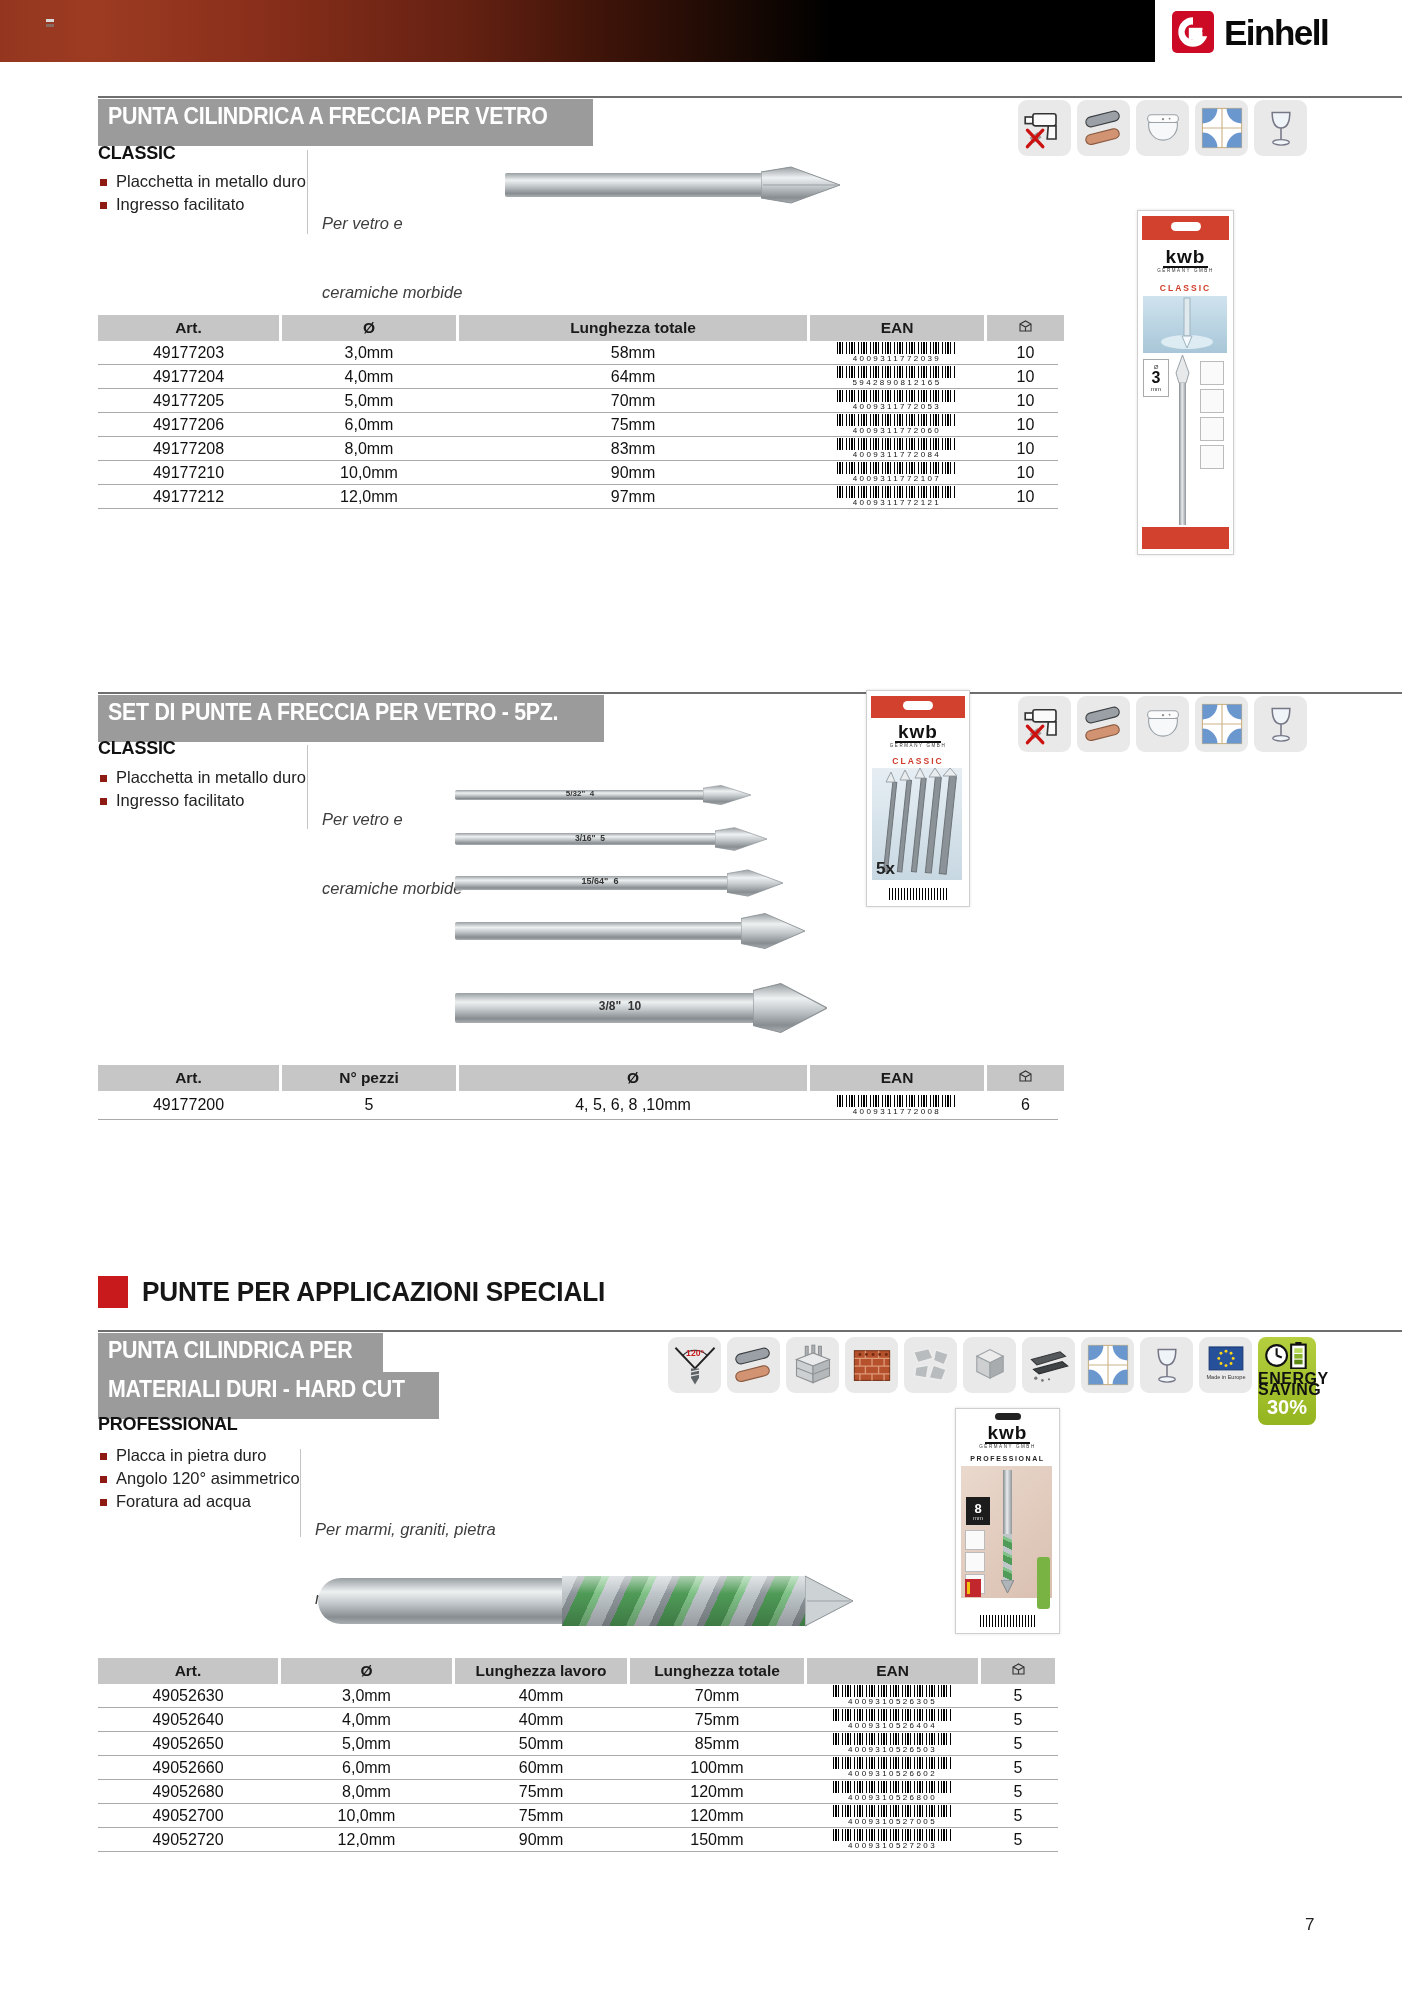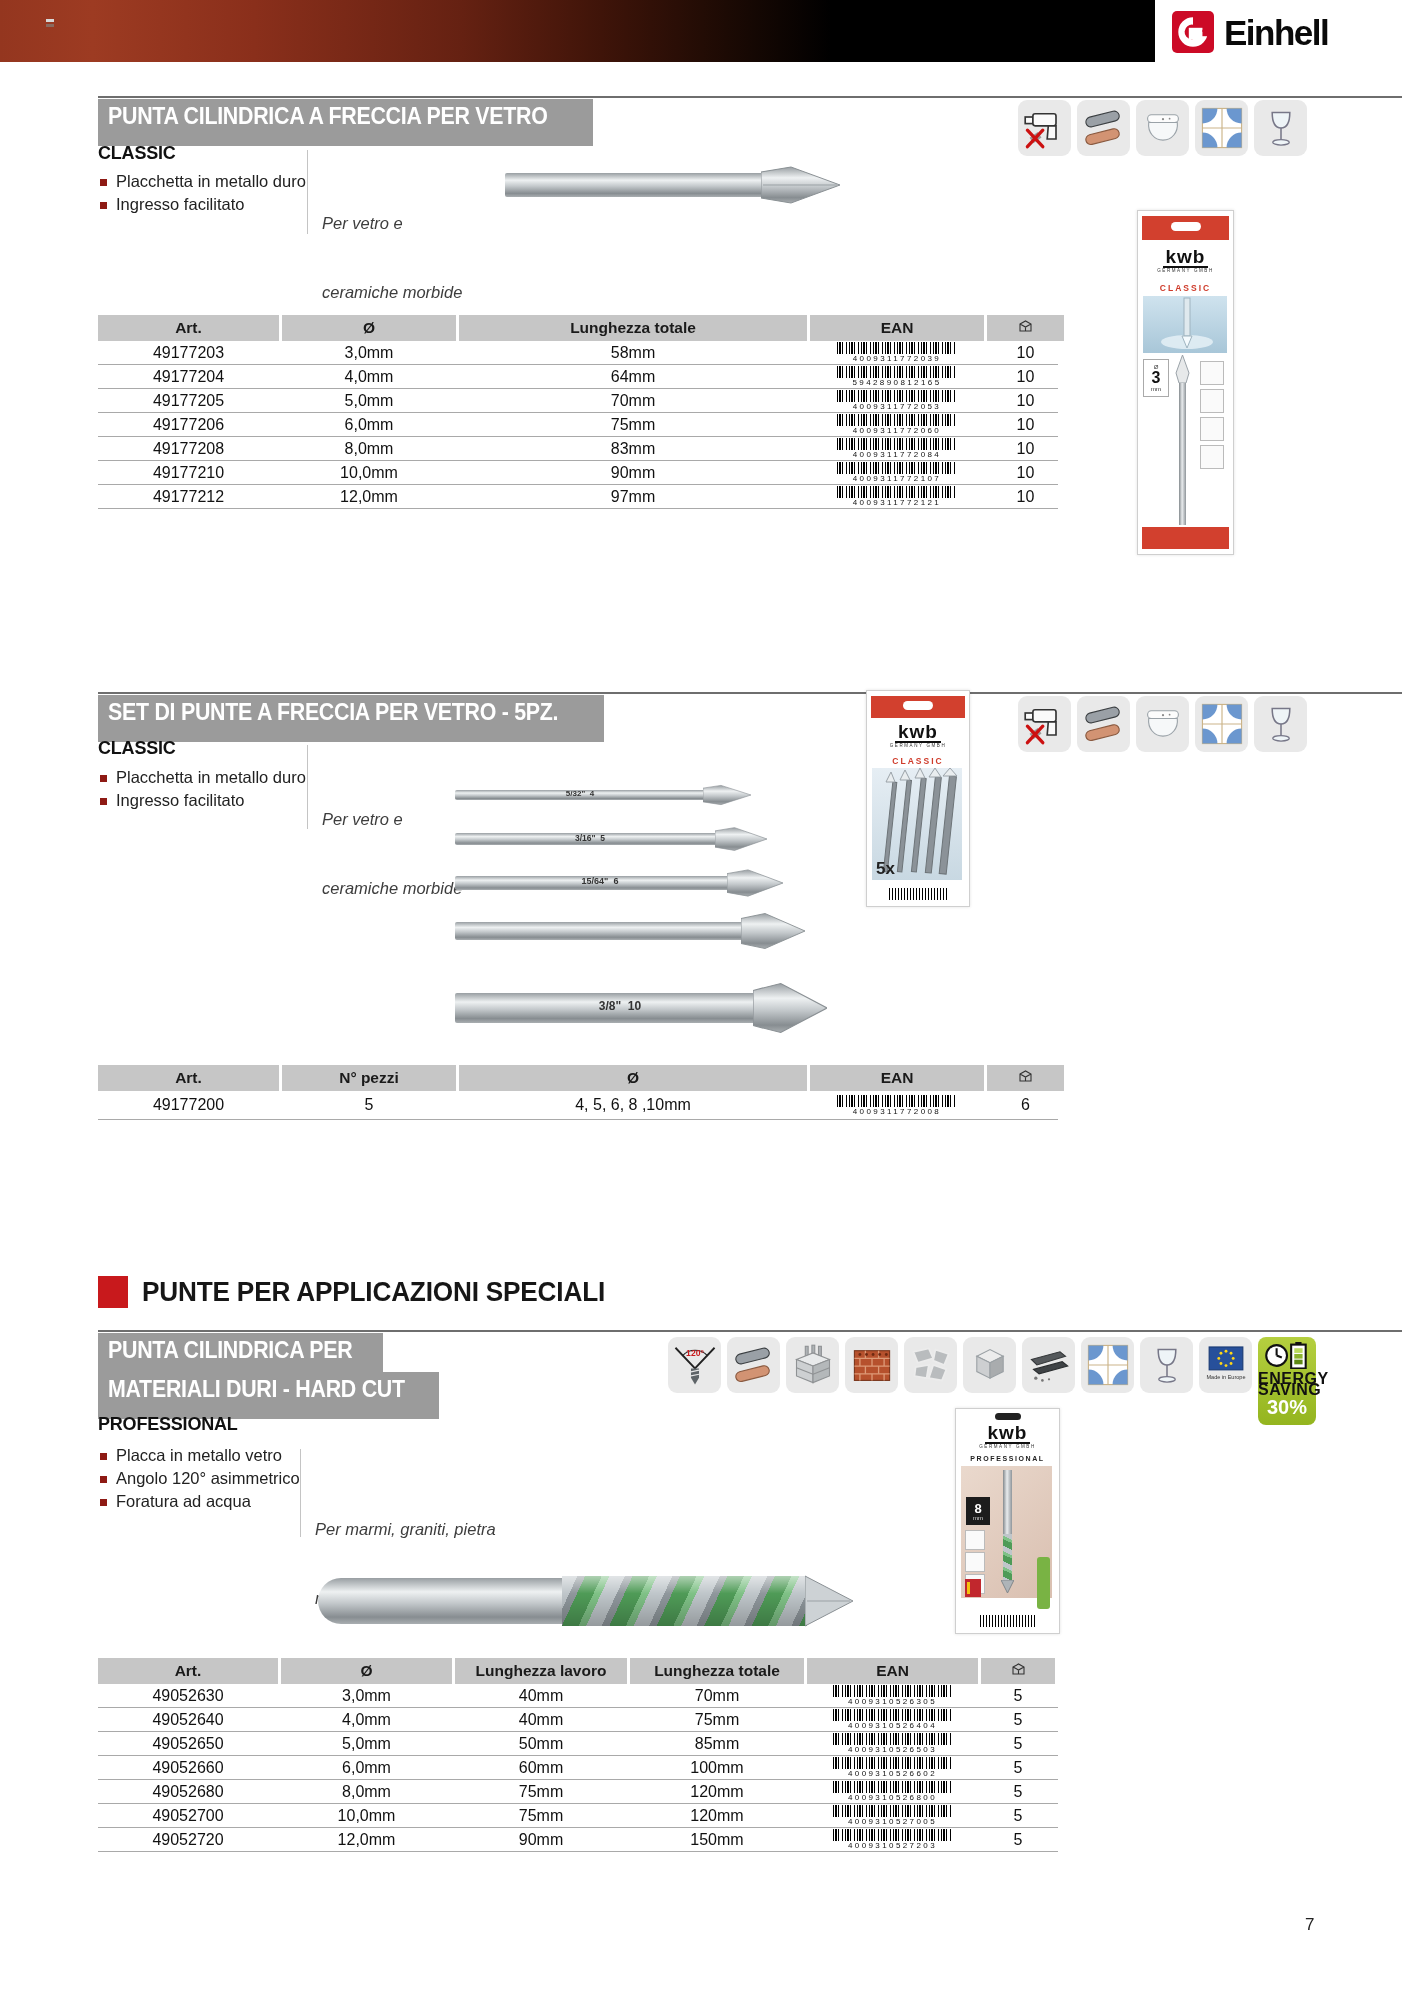--- a/index.html
+++ b/index.html
@@ -634,21 +634,21 @@
       <div class="en-l1">ENERGY</div>
       <div class="en-l1">SAVING</div>
       <div class="en-pct">30%</div>
     </div>
   </div>
 
   <div class="series" style="left:98px;top:1414px;">PROFESSIONAL</div>
   <div class="feat" style="left:98px;top:1446px;">
     <div class="row">
         <span class="sq"></span>
-        <span>Placca in metallo vetro</span>
+        <span>Placca in pietra duro</span>
       </div>
     <div class="row">
         <span class="sq"></span>
         <span>Angolo 120° asimmetrico</span>
       </div>
     <div class="row">
         <span class="sq"></span>
         <span>Foratura ad acqua</span>
       </div>
   </div>

